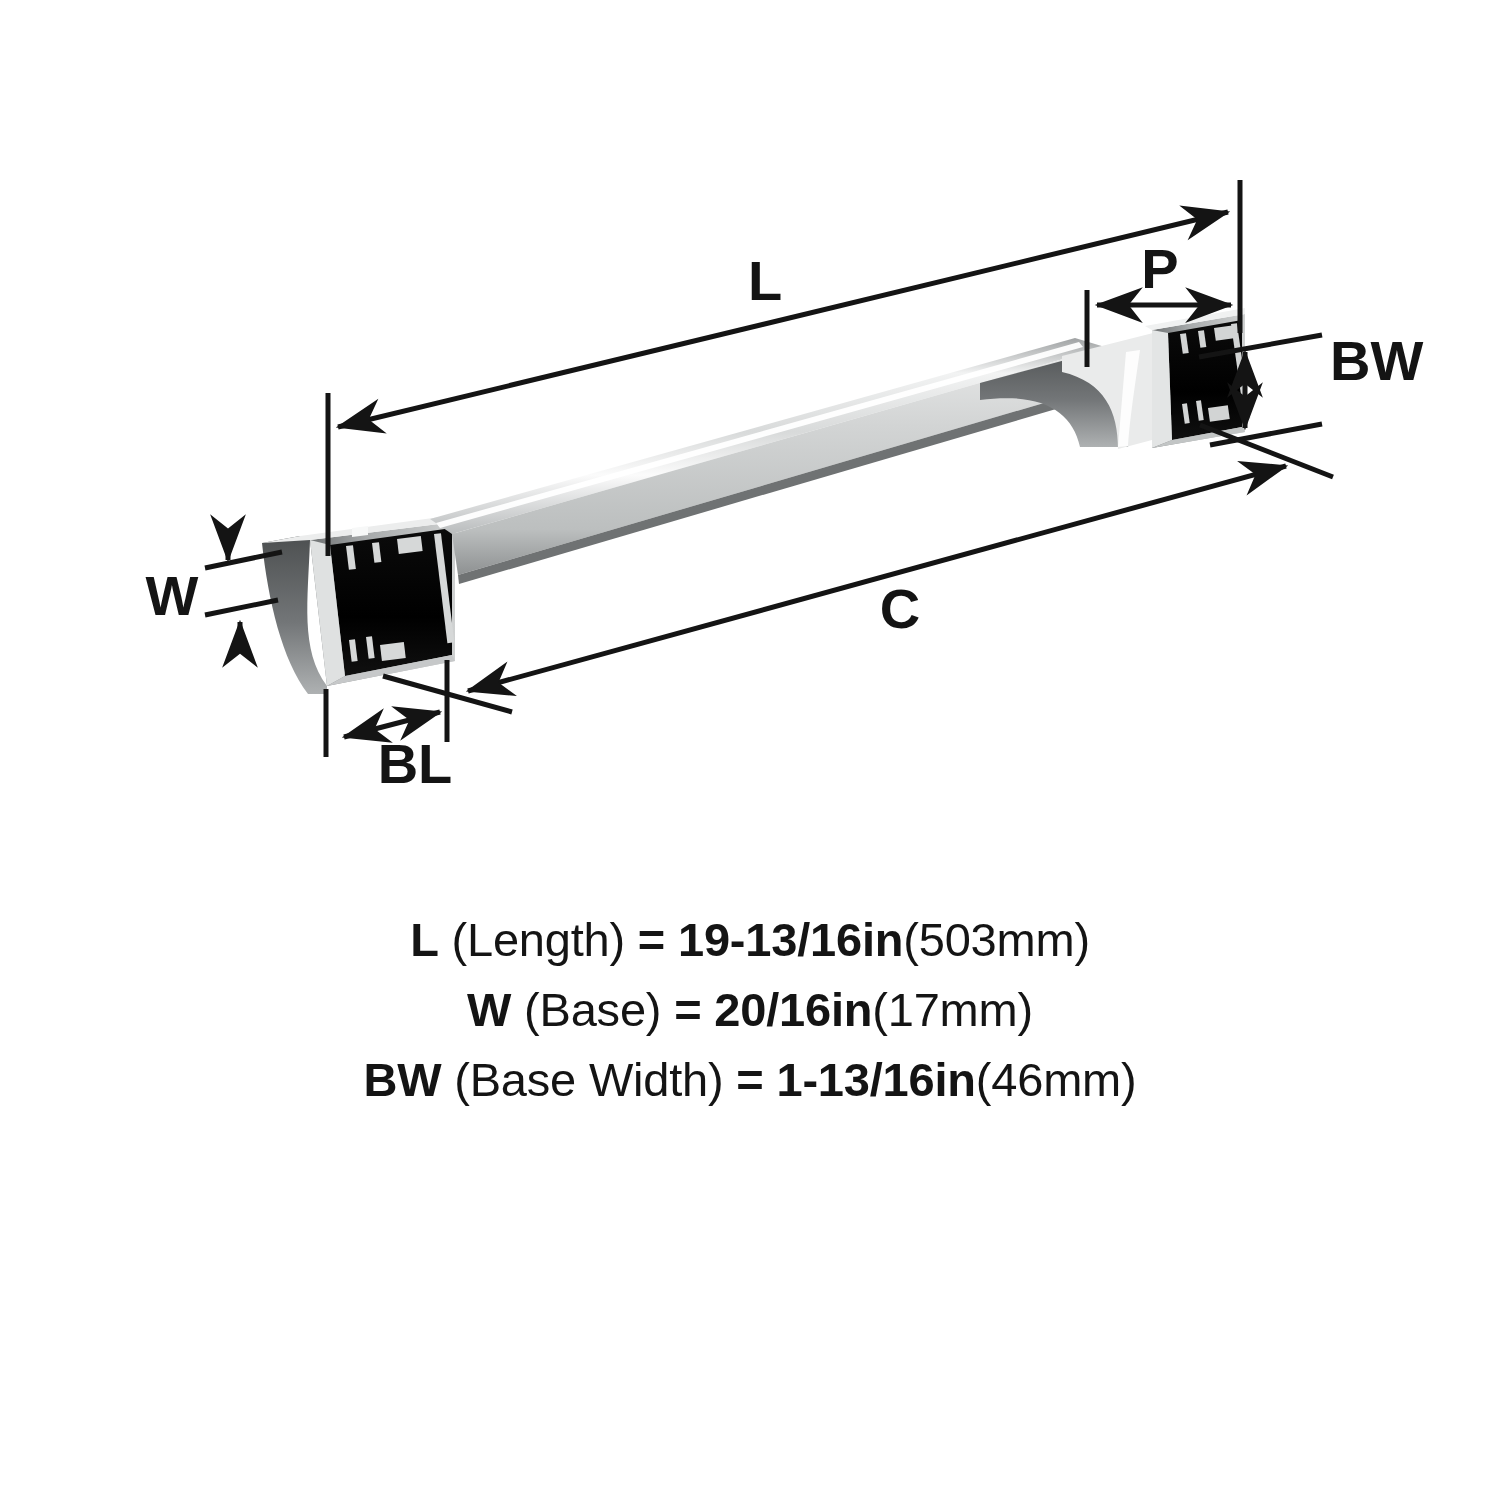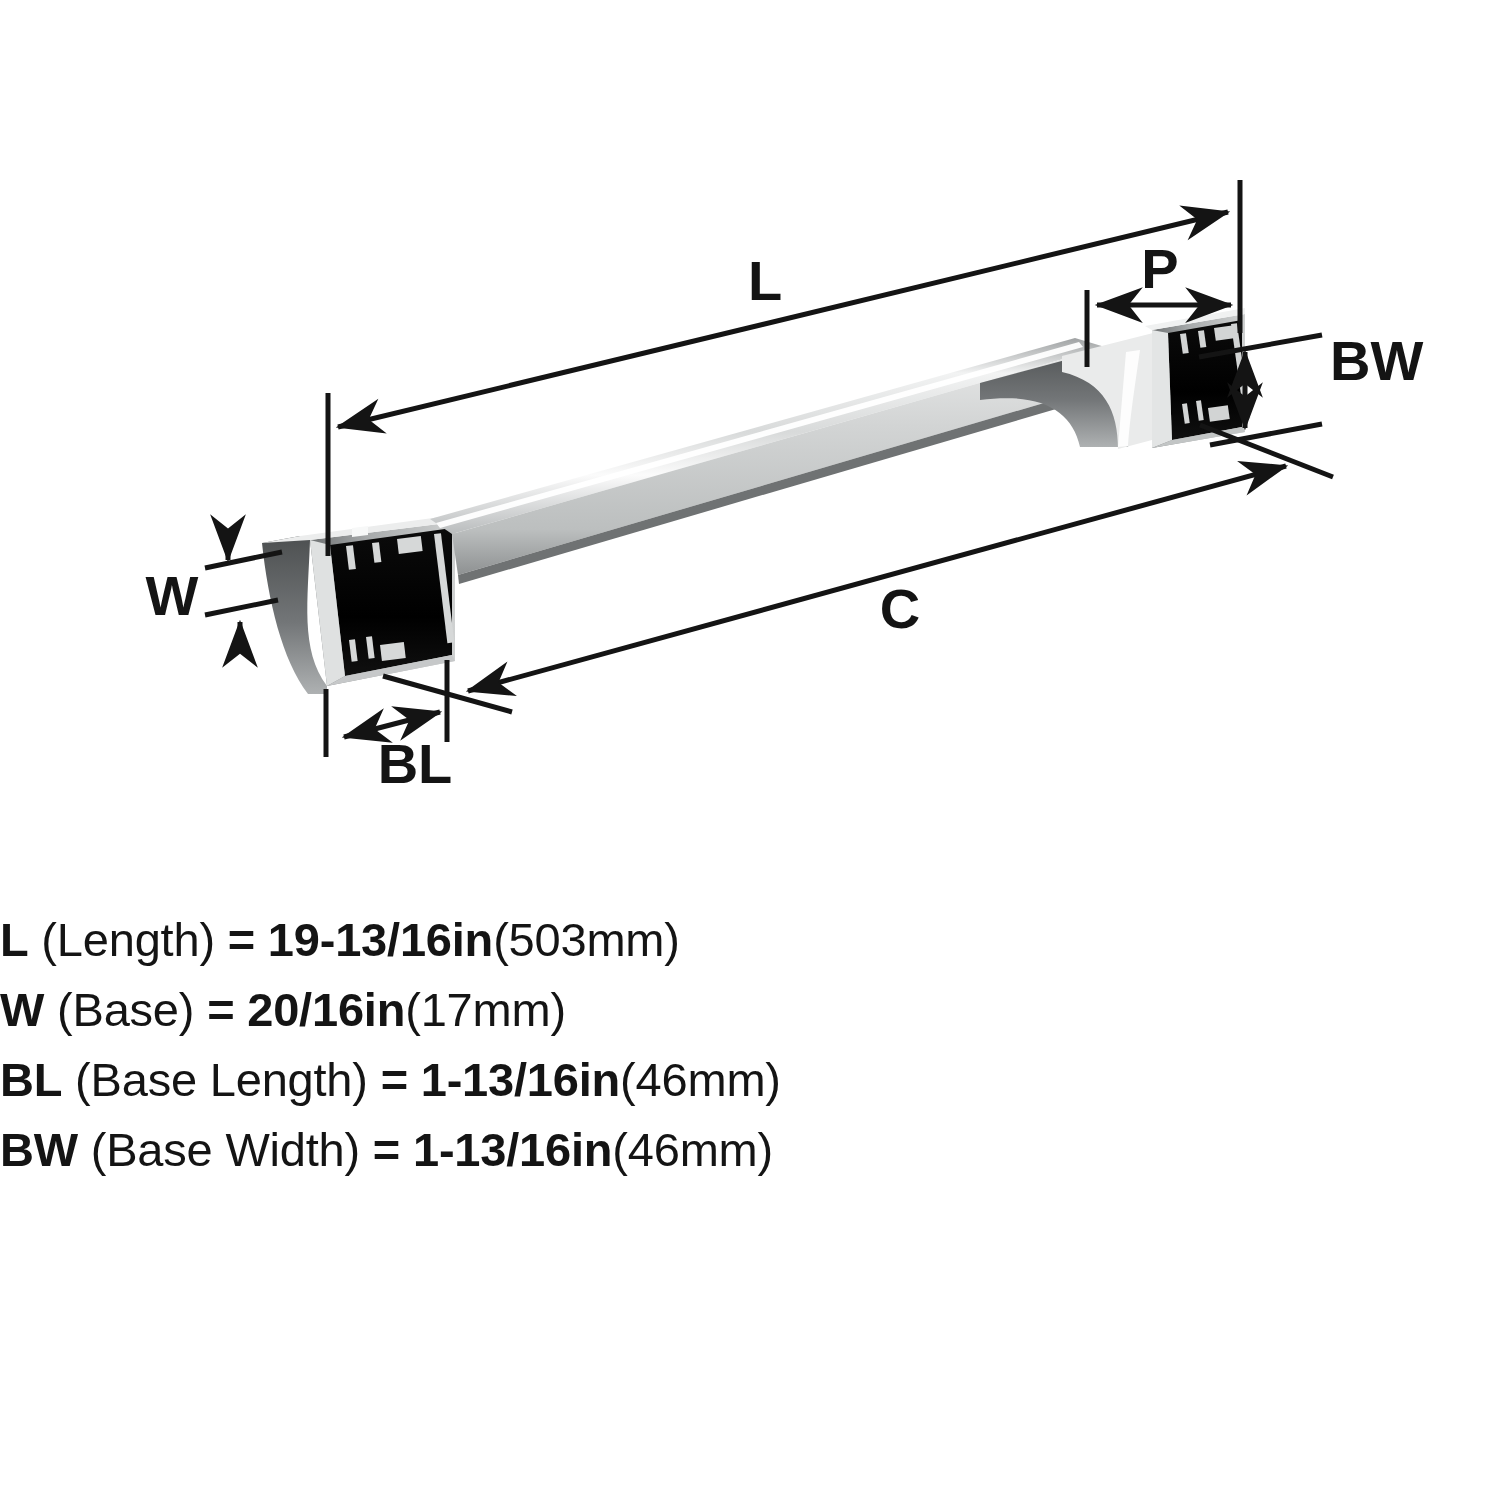--- a/index.html
+++ b/index.html
@@ -20,20 +20,21 @@
     left: 0;
     top: 0;
     width: 1500px;
     height: 880px;
   }
   #spec-list {
     position: absolute;
     left: 0;
     top: 905px;
     width: 1500px;
+    text-align: center;
   }
   .spec-line {
     font-size: 47px;
     line-height: 70px;
     letter-spacing: -0.2px;
     white-space: nowrap;
     color: #141414;
   }
   .spec-code {
     font-weight: 700;
@@ -228,20 +229,17 @@
   <div class="spec-line">
     <span class="spec-code">L</span><span class="spec-name"> (Length) </span><span class="spec-eq">= </span><span class="spec-value">19-13/16in</span><span class="spec-metric">(503mm)</span>
   </div>
 
   <div class="spec-line">
     <span class="spec-code">W</span><span class="spec-name"> (Base) </span><span class="spec-eq">= </span><span class="spec-value">20/16in</span><span class="spec-metric">(17mm)</span>
   </div>
 
 
 
-  <div class="spec-line">
-    <span class="spec-code">BL</span><span class="spec-name"> (Base Length) </span><span class="spec-eq">= </span><span class="spec-value">1-13/16in</span><span class="spec-metric">(46mm)</span>
-  </div>
 
   <div class="spec-line">
     <span class="spec-code">BW</span><span class="spec-name"> (Base Width) </span><span class="spec-eq">= </span><span class="spec-value">1-13/16in</span><span class="spec-metric">(46mm)</span>
   </div>
 </div>
 
 </body></html>

